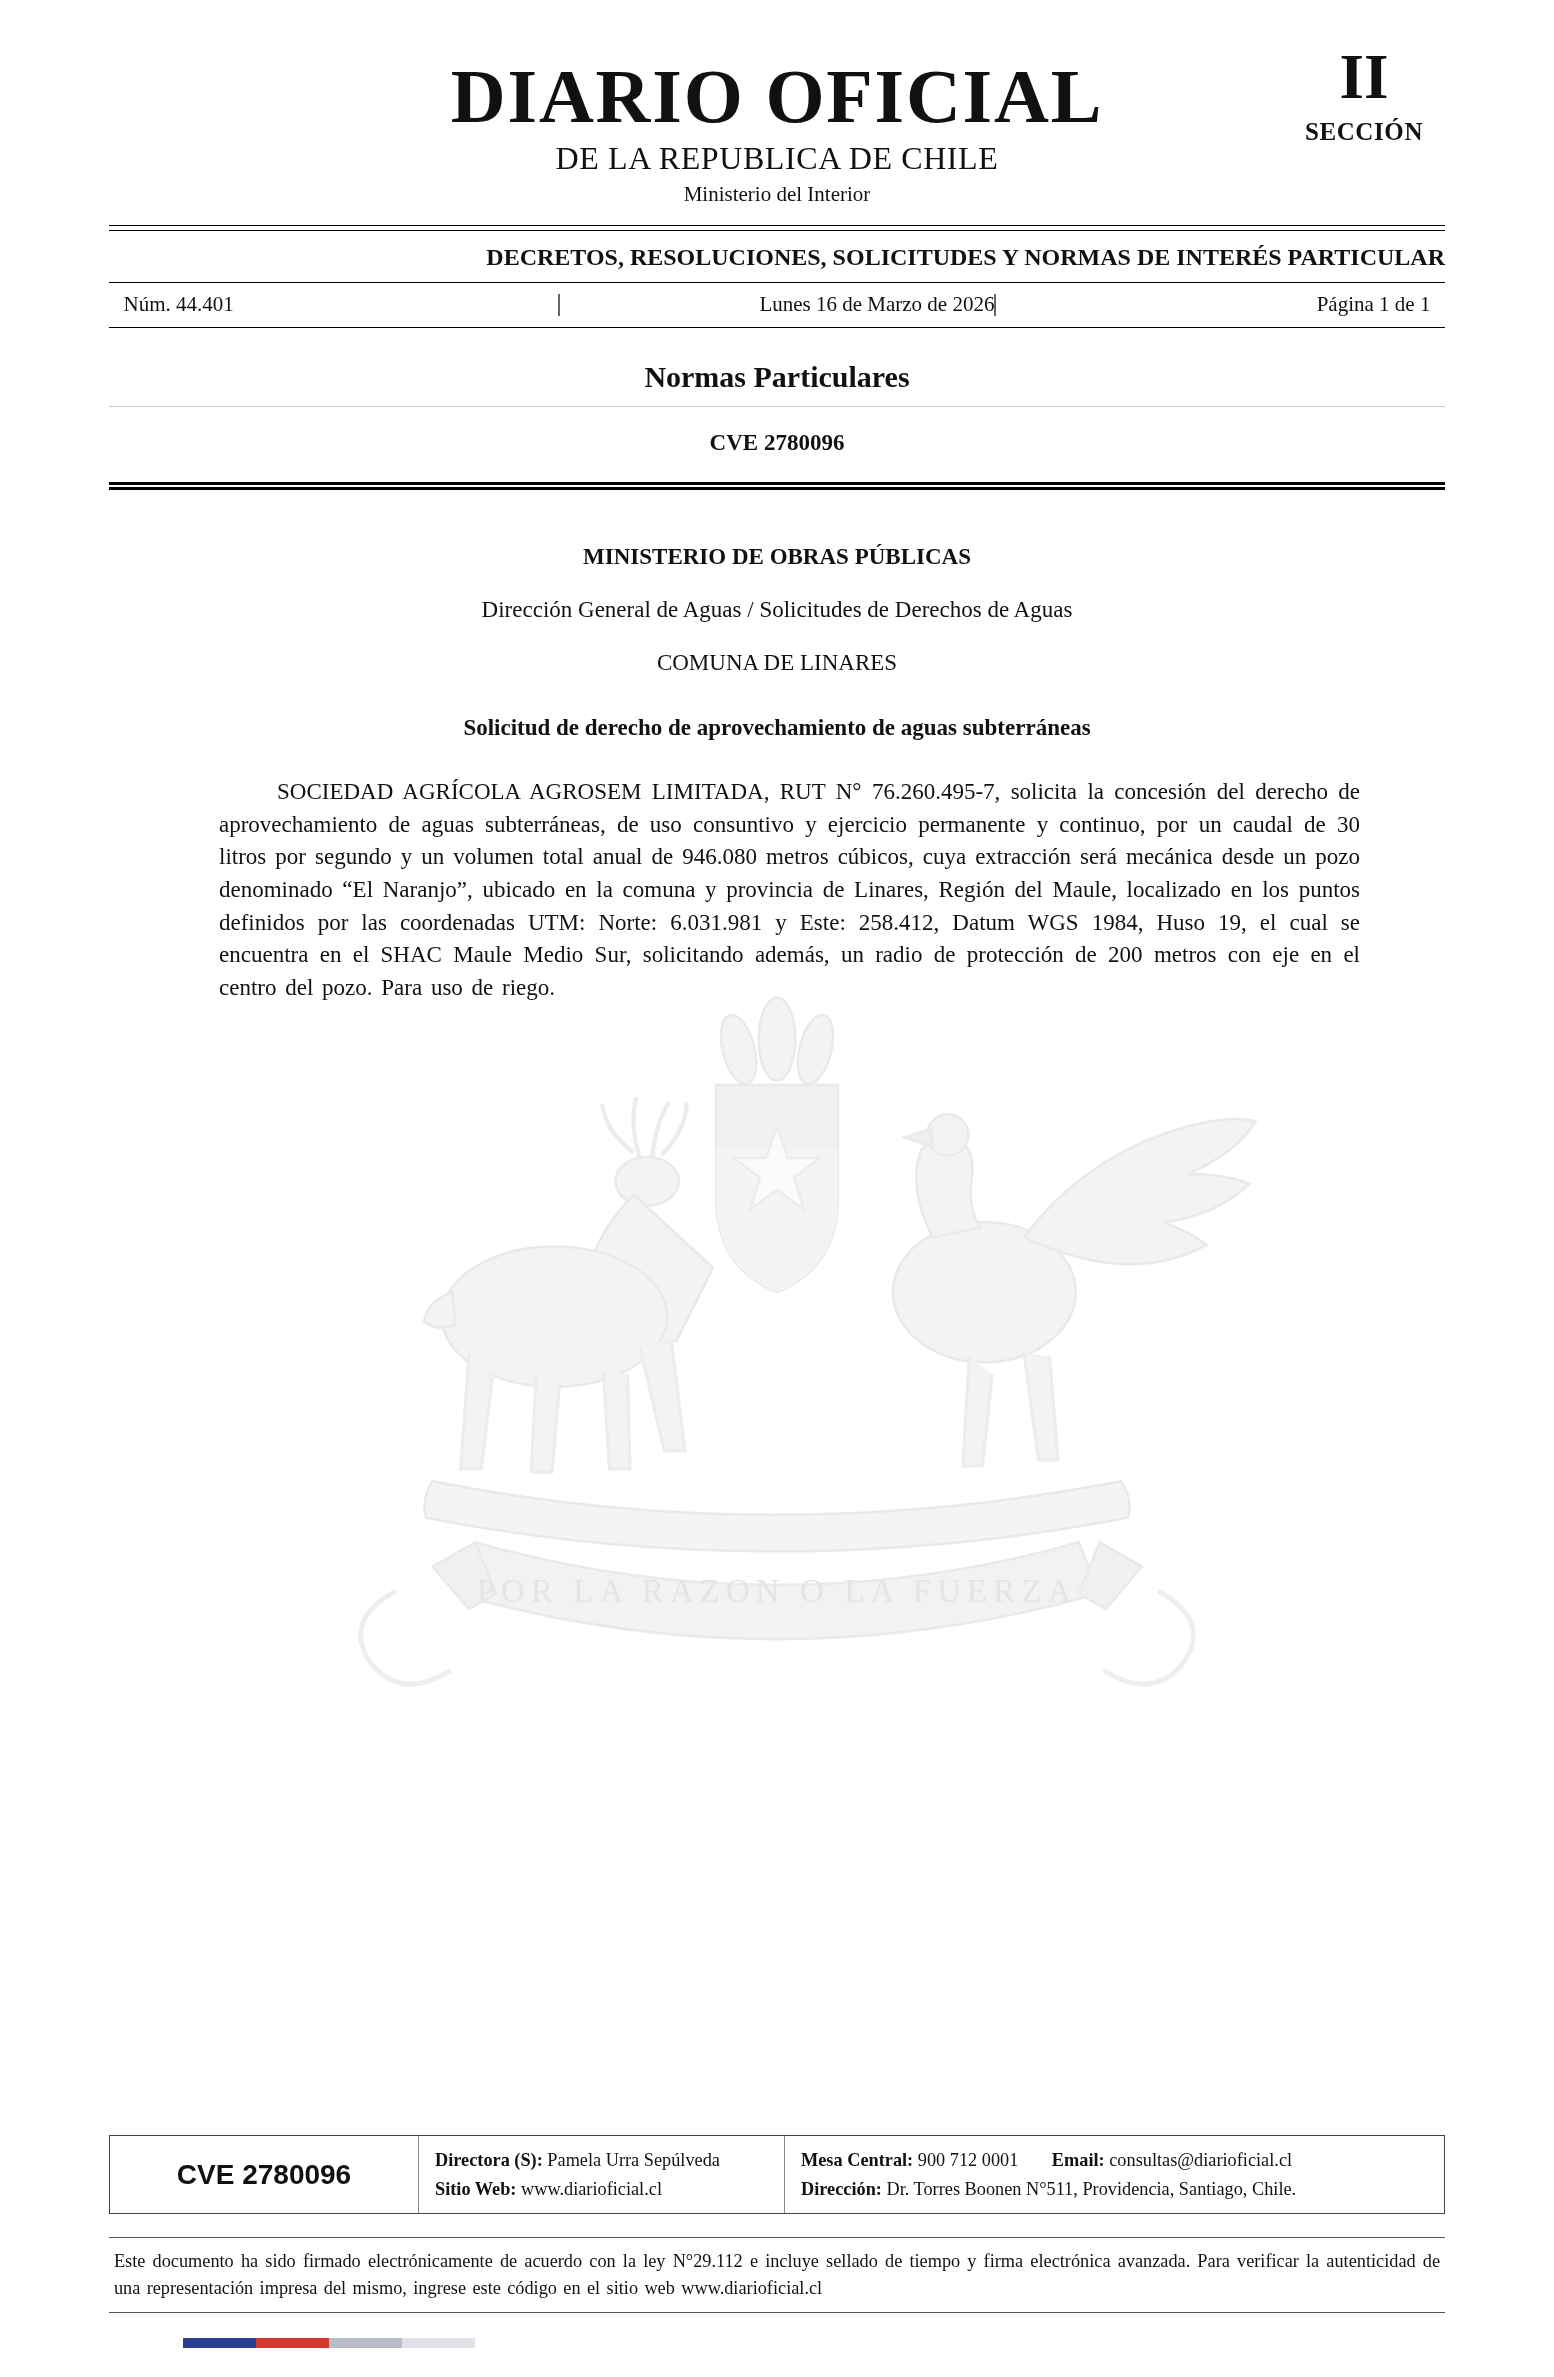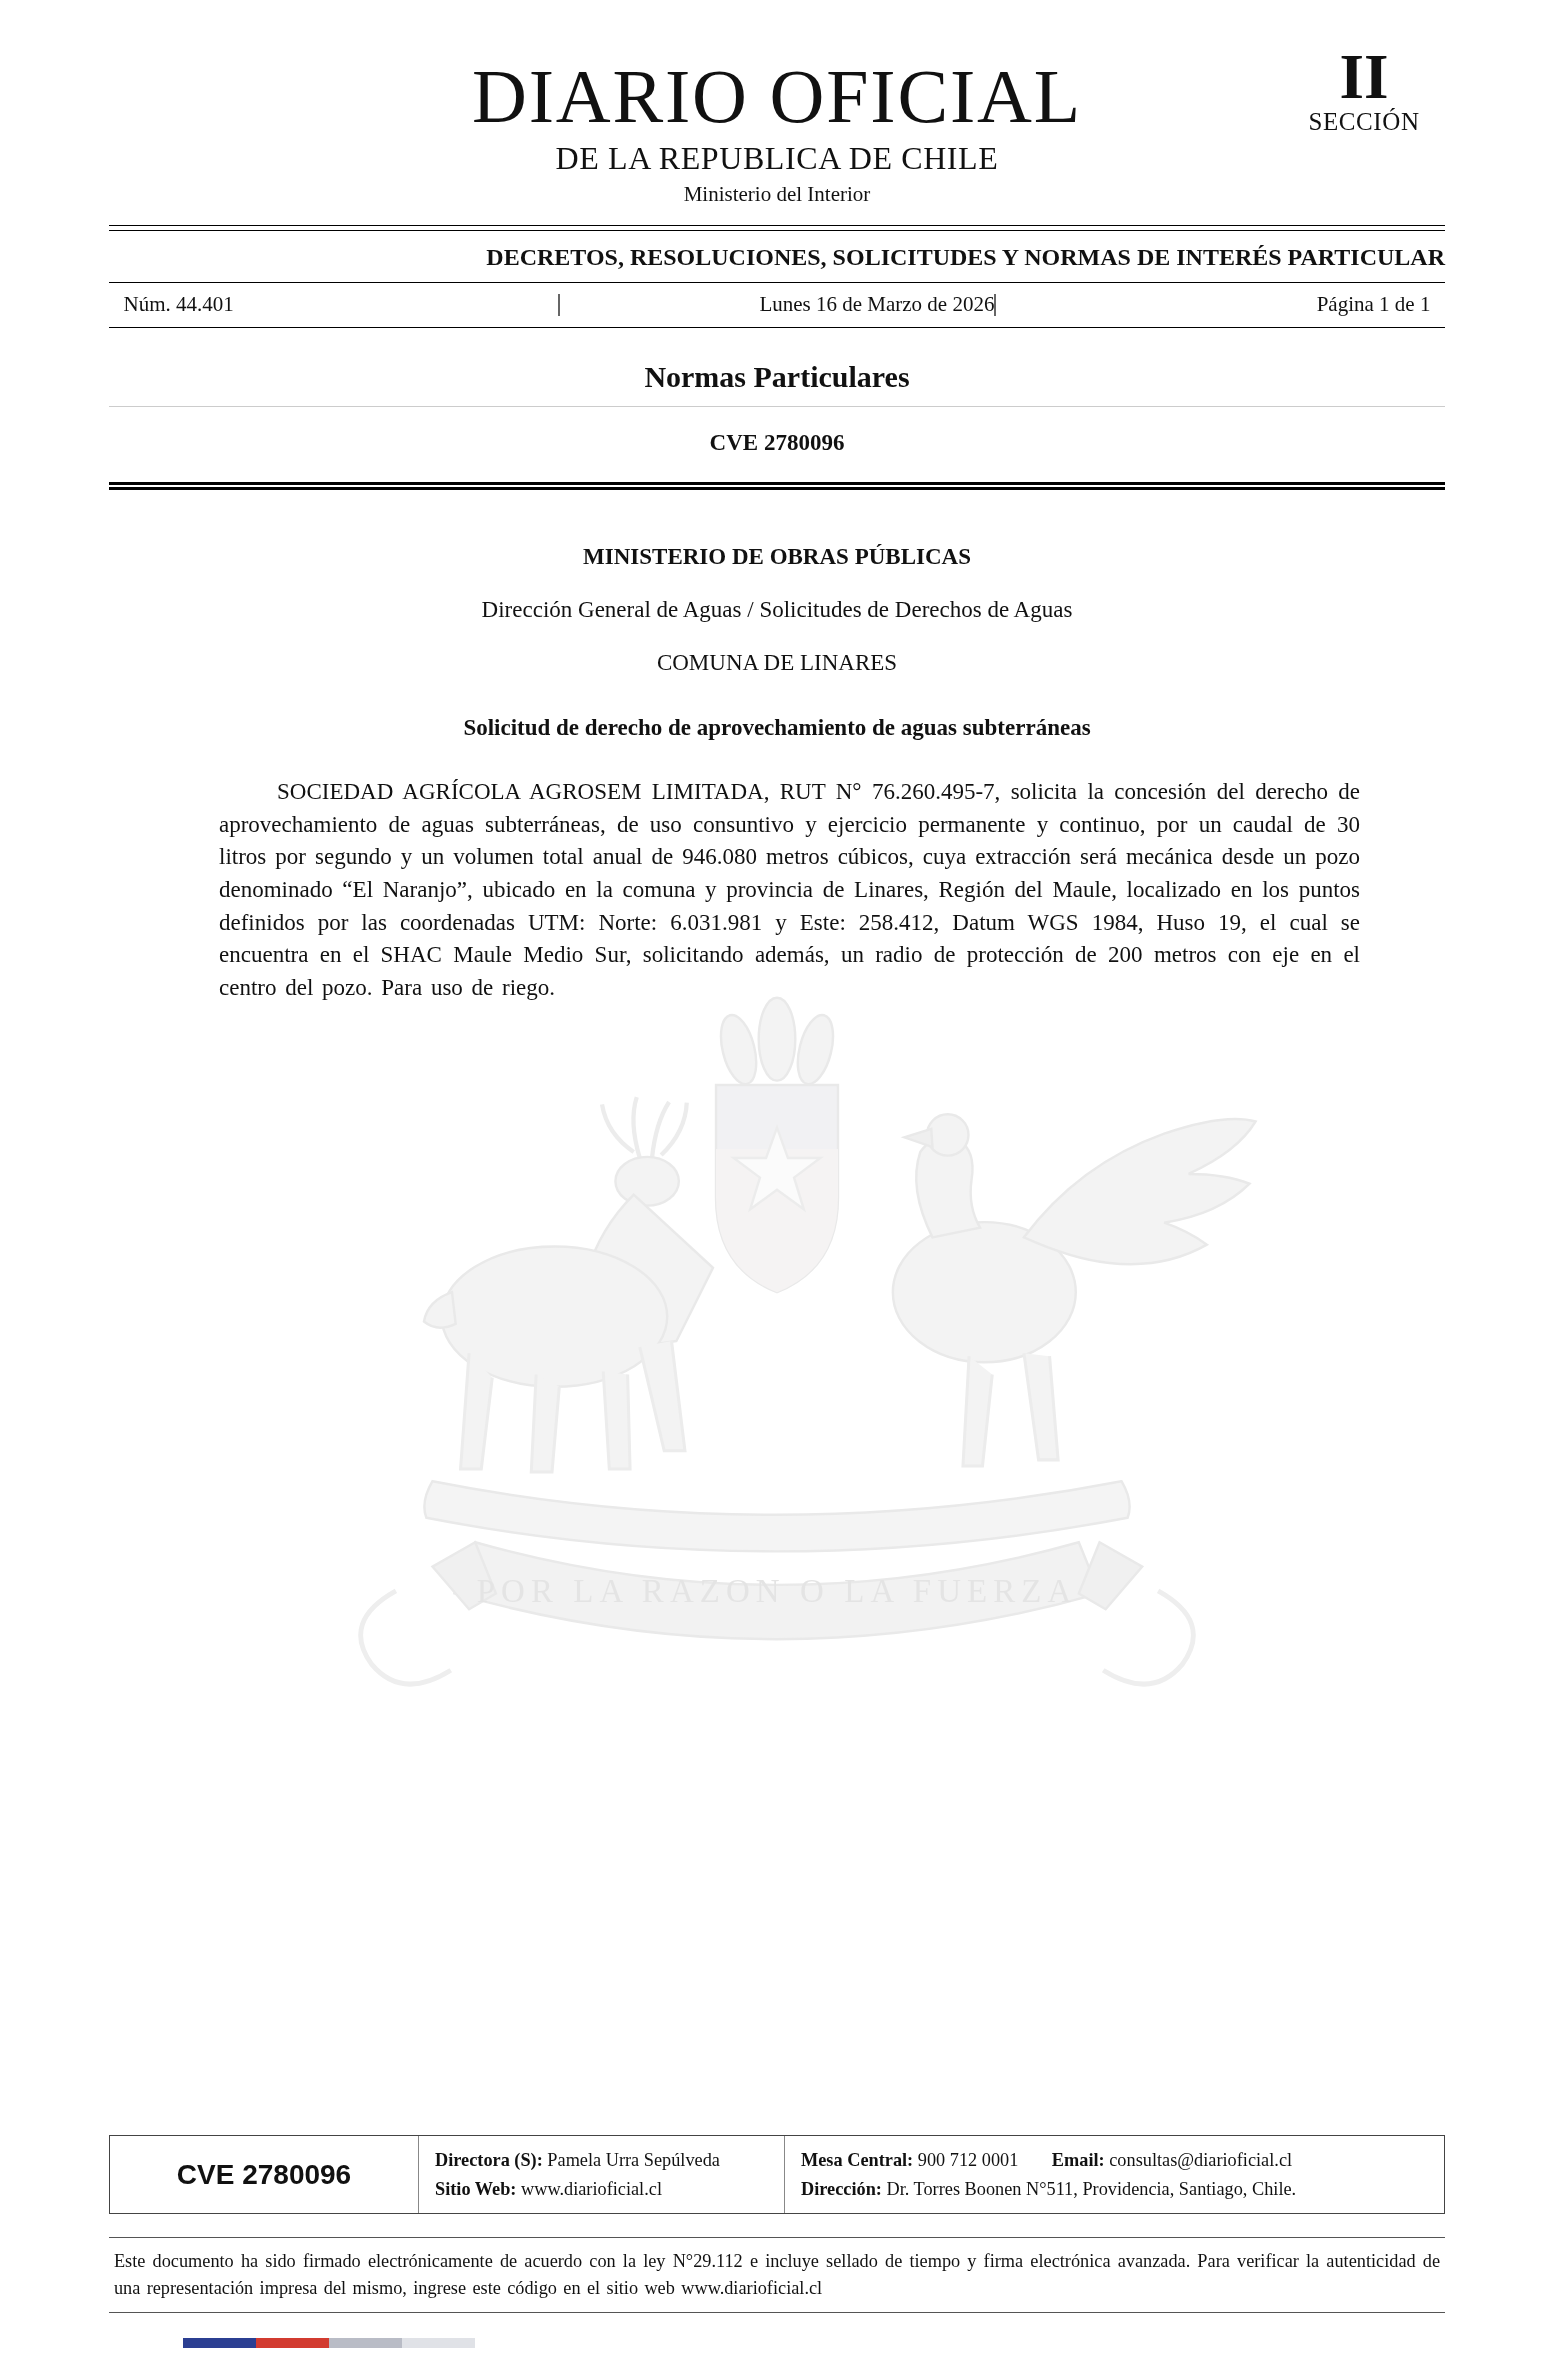--- a/index.html
+++ b/index.html
@@ -7,26 +7,26 @@
   body {
     width:1554px; height:2377px; position:relative;
     font-family:"Liberation Serif", serif; color:#111;
     overflow:hidden;
   }
   .page { position:absolute; inset:0; }
   .content { position:absolute; left:109px; right:109px; top:0; z-index:2; }
 
   
   .masthead { position:relative; padding-top:58px; text-align:center; }
-  .pub-title { font-size:76px; font-weight:normal; letter-spacing:1.8px; line-height:1; }
+  .pub-title { font-size:76px; font-weight:bold; letter-spacing:1.8px; line-height:1; }
   .pub-sub { font-size:32px; margin-top:6.1px; letter-spacing:0.6px; }
   .pub-min { font-size:21px; margin-top:4.9px; }
   .section-block { position:absolute; right:11px; top:48px; text-align:center; width:140px; }
   .section-roman { font-size:63px; font-weight:bold; line-height:0.95; }
-  .section-label { font-size:25px; font-weight:normal; letter-spacing:0.6px; margin-top:0; }
+  .section-label { font-size:25px; font-weight:bold; letter-spacing:0.6px; margin-top:10px; }
 
   
   .rule-double { margin-top:18.3px; height:6.1px; border-top:1.8px solid #000; border-bottom:1.8px solid #000; }
   .rule-single { border-top:1.2px solid #000; }
   .rule-faint  { border-top:0.6px solid #ccc; margin-top:12.2px; }
   .rule-heavy  { margin-top:25.6px; height:8px; border-top:3.7px solid #000; border-bottom:3.7px solid #000; }
 
   
   .banner { font-size:24px; font-weight:bold; text-align:right; padding:12.2px 0 11px 0; }
   .meta-row { display:flex; align-items:center; font-size:21px; padding:9.8px 0; border-bottom:1.2px solid #000; }

